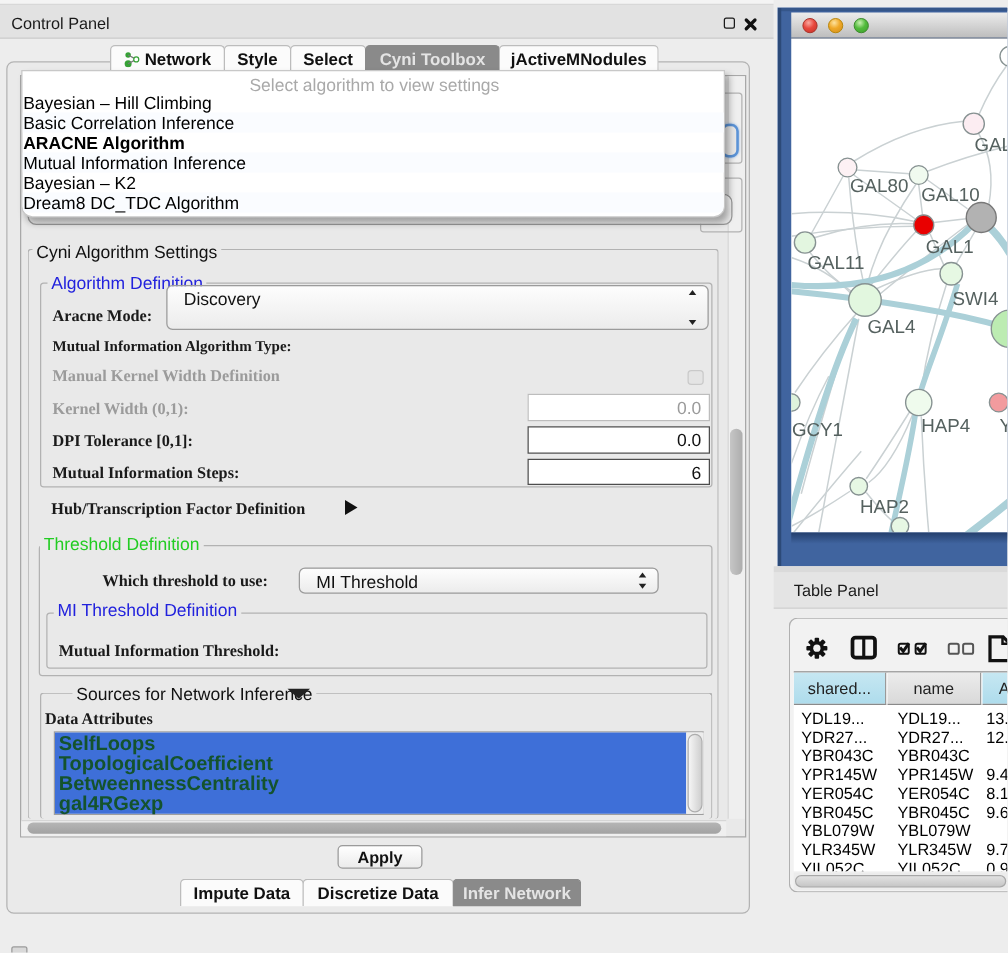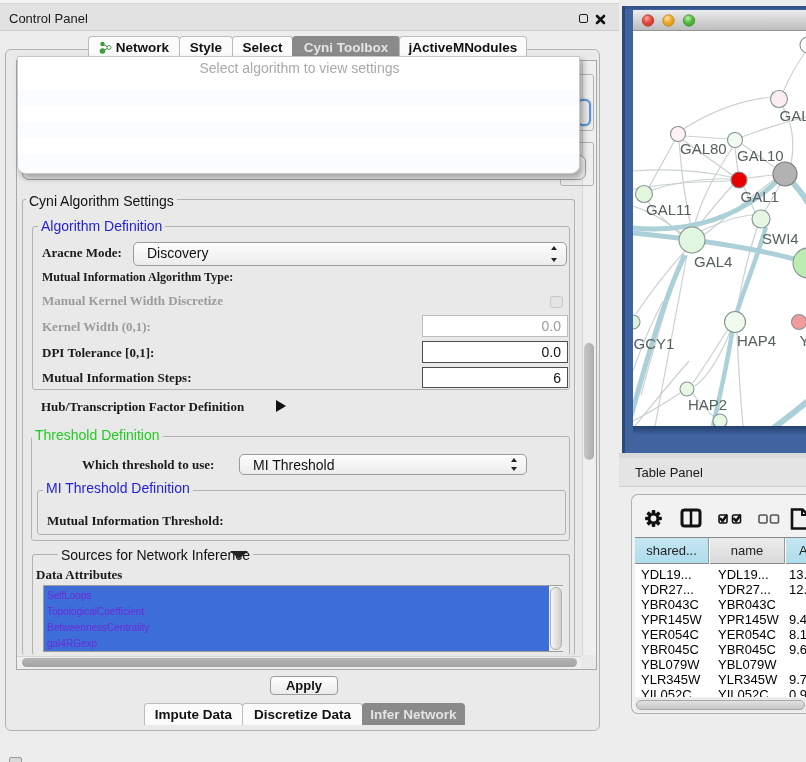--- a/index.html
+++ b/index.html
@@ -46,28 +46,28 @@
 
   <div class="abs" style="left:16px;top:60px;width:581px;height:610px;background:#e9e9e9;border:1px solid #a8a8a8;"></div>
 
   <div class="abs" style="left:22px;top:199px;width:553px;height:456px;border:1px solid #b2b2b2;border-radius:3px;border-bottom:none;"></div>
   <div class="fslabel" style="left:26px;top:194px;">Cyni Algorithm Settings</div>
 
   <div class="abs" style="left:32px;top:226px;width:538px;height:164px;border:1px solid #b2b2b2;border-radius:3px;"></div>
   <div class="fslabel" style="left:38px;top:219px;color:#2222dd;">Algorithm Definition</div>
 
   <div class="blabel" style="left:42px;top:245px;">Aracne Mode:</div>
-  <div class="combo" style="left:133px;top:242px;width:434px;height:24px;">
+  <div class="combo" style="left:133px;top:228px;width:434px;height:36px;">
       <span class="ctext">Discovery</span>
       <span class="stepper"></span>
     </div>
 
   <div class="blabel" style="left:42px;top:270px;font-size:12px;">Mutual Information Algorithm Type:</div>
 
-  <div class="blabel" style="left:42px;top:293px;color:#9b9b9b;">Manual Kernel Width Discretize</div>
+  <div class="blabel" style="left:42px;top:293px;color:#9b9b9b;">Manual Kernel Width Definition</div>
   <div class="abs" style="left:550px;top:296px;width:13px;height:12px;background:#e4e4e4;border:1px solid #c9c9c9;border-radius:3px;"></div>
 
   <div class="blabel" style="left:42px;top:319px;color:#9b9b9b;">Kernel Width (0,1):</div>
   <div class="tfield" style="left:422px;top:315px;width:146px;height:22px;border:1px solid #bdbdbd;color:#9b9b9b;">0.0</div>
 
   <div class="blabel" style="left:42px;top:345px;">DPI Tolerance [0,1]:</div>
   <div class="tfield" style="left:422px;top:341px;width:146px;height:22px;border:1.5px solid #4d4d4d;color:#111;">0.0</div>
 
   <div class="blabel" style="left:42px;top:370px;">Mutual Information Steps:</div>
   <div class="tfield" style="left:422px;top:367px;width:146px;height:21px;border:1.5px solid #4d4d4d;color:#111;">6</div>
@@ -90,21 +90,21 @@
   <div class="blabel" style="left:47px;top:513px;">Mutual Information Threshold:</div>
 
   <div class="abs" style="left:32px;top:554px;width:538px;height:101px;border:1px solid #b2b2b2;border-radius:3px;border-bottom:none;"></div>
   <div class="fslabel" style="left:37px;top:548px;margin-left:21px;">Sources for Network Inference</div>
   <div class="abs" style="left:230px;top:551px;width:0;height:0;border-left:9.5px solid transparent;border-right:9.5px solid transparent;border-top:8.5px solid #222;"></div>
 
   <div class="blabel" style="left:36px;top:567px;">Data Attributes</div>
 
   <div class="abs" style="left:43px;top:585px;width:520px;height:67px;background:#fff;border:1px solid #9e9e9e;"></div>
   <div class="abs" style="left:44px;top:586px;width:505px;height:65px;background:#3e6fd8;"></div>
-  <div class="abs" style="left:47px;top:588px;font-size:10px;color:#6d28d9;line-height:16px;">SelfLoops<br>TopologicalCoefficient<br>BetweennessCentrality<br>gal4RGexp</div>
+  <div class="abs" style="left:47px;top:588px;font-size:16px;color:#14532d;line-height:16px;font-weight:bold;">SelfLoops<br>TopologicalCoefficient<br>BetweennessCentrality<br>gal4RGexp</div>
   <div class="abs" style="left:549px;top:586px;width:14px;height:65px;background:#ededed;"></div>
   <div class="abs" style="left:550px;top:587px;width:12px;height:63px;background:linear-gradient(90deg,#f6f6f6,#cfcfcf);border:1px solid #adadad;border-radius:6px;"></div>
 
   <div class="abs" style="left:582px;top:61px;width:14px;height:594px;background:#efefef;border-left:1px solid #d5d5d5;"></div>
   <div class="abs" style="left:584px;top:343px;width:10px;height:117px;background:linear-gradient(90deg,#c6c6c6,#adadad);border-radius:5px;"></div>
 
   <div class="abs" style="left:17px;top:656px;width:564px;height:13px;background:#efefef;border-top:1px solid #d5d5d5;"></div>
   <div class="abs" style="left:22px;top:658px;width:555px;height:9px;background:linear-gradient(#b5b5b5,#a2a2a2);border-radius:5px;"></div>
 
   <div class="abs" style="left:270px;top:676px;width:68px;height:19px;background:linear-gradient(#ffffff,#ebebeb);border:1px solid #9b9b9b;border-radius:4px;text-align:center;font-size:13px;font-weight:bold;color:#111;line-height:17px;">Apply</div>
@@ -116,20 +116,21 @@
   <div class="abs" style="left:560px;top:74px;width:34px;height:57px;border:1px solid #b2b2b2;border-radius:3px;"></div>
   <div class="abs" style="left:560px;top:142px;width:34px;height:44px;border:1px solid #b2b2b2;border-radius:3px;"></div>
   <div class="abs" style="left:22px;top:155px;width:564px;height:25px;background:linear-gradient(#fbfbfb,#eaeaea);border:1px solid #9b9b9b;border-radius:7px;"></div>
   <div class="abs" style="left:577px;top:99px;width:14px;height:27px;background:#e8e8e8;border:2.5px solid #5b93d6;border-radius:6px;box-shadow:0 0 2px #7aa8e0;"></div>
 
   <div class="abs" style="left:17px;top:56px;width:563px;height:118px;background:#fff;border:1px solid #c8c8c8;border-radius:0 0 9px 9px;box-shadow:3px 4px 6px rgba(0,0,0,0.32);overflow:hidden;">
     <div style="position:absolute;left:0;top:33px;width:563px;height:16px;background:#fafcff;"></div>
     <div style="position:absolute;left:0;top:65px;width:563px;height:16px;background:#fafcff;"></div>
     <div style="position:absolute;left:0;top:97px;width:563px;height:16px;background:#fafcff;"></div>
     <div style="position:absolute;left:0;top:3px;width:563px;text-align:center;font-size:14px;color:#a9a9a9;">Select algorithm to view settings</div>
+    <div style="position:absolute;left:0.5px;top:17px;font-size:14px;color:#000;line-height:16px;">Bayesian – Hill Climbing<br>Basic Correlation Inference<br><b>ARACNE Algorithm</b><br>Mutual Information Inference<br>Bayesian – K2<br>Dream8 DC_TDC Algorithm</div>
   </div>
 </div>
 
 <div class="abs" style="left:9px;top:757px;width:13px;height:12px;border:1px solid #9a9a9a;border-radius:2px;background:#d9d9d9;"></div>
 
 <div class="abs" style="left:619px;top:0;width:187px;height:762px;background:#ededed;">
 
   <div class="abs" style="left:3px;top:6px;width:184px;height:447px;background:#40649f;box-shadow:inset 3px 0 0 #2c4a78, inset 0 3px 0 #35568a;"></div>
 
   <div class="abs" style="left:14px;top:10px;width:173px;height:21px;background:linear-gradient(#ececec,#bdbdbd);border-bottom:1px solid #979797;"></div>

